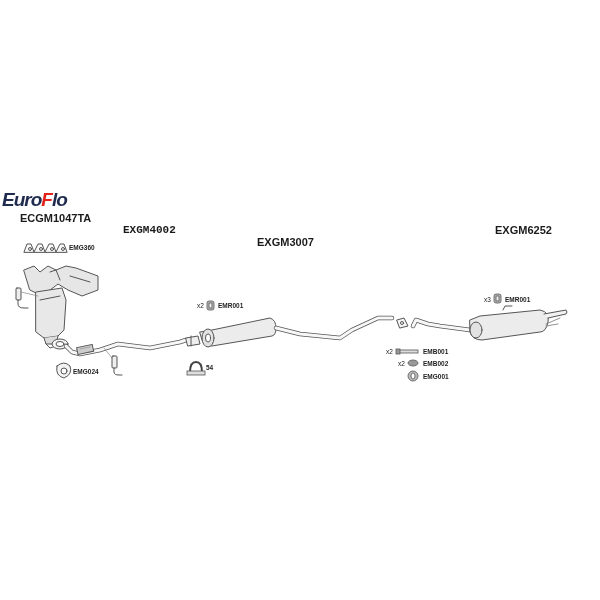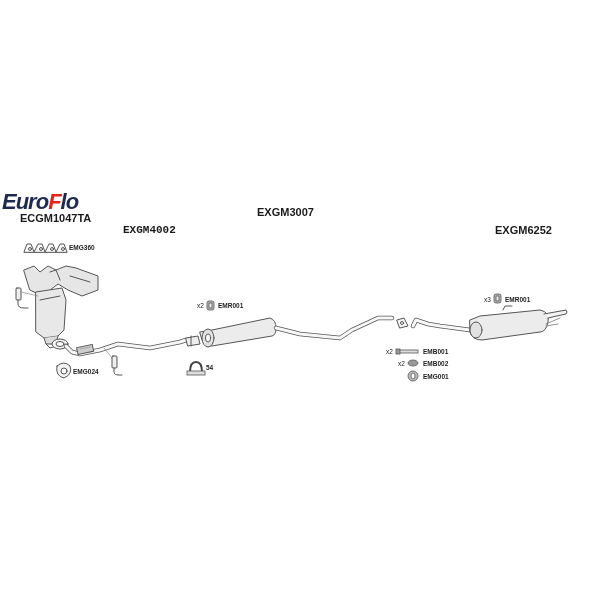--- a/index.html
+++ b/index.html
@@ -1,31 +1,31 @@
 <!DOCTYPE html>
 <html><head>
   <meta charset="utf-8">
   <style>
     html, body { margin: 0; padding: 0; background: #ffffff; }
     body { width: 600px; height: 600px; position: relative; overflow: hidden; font-family: "Liberation Sans", sans-serif; }
-    .logo { position: absolute; left: 2px; top: 189px; font-family: "Liberation Sans", sans-serif; font-weight: 700; font-style: italic; font-size: 22px; letter-spacing: -1px; color: #1f2a4f; }
+    .logo { position: absolute; left: 2px; top: 189px; font-family: "Liberation Sans", sans-serif; font-weight: 700; font-style: italic; font-size: 19px; letter-spacing: -1px; color: #1f2a4f; }
     .logo .f { color: #e2231a; }
     .section-title { position: absolute; font-weight: 700; font-size: 11px; color: #1a1a1a; white-space: nowrap; }
     .part-label { position: absolute; font-size: 6.5px; color: #222; white-space: nowrap; font-weight: 700; }
     .qty { position: absolute; font-size: 6.5px; color: #222; white-space: nowrap; }
     svg.diagram { position: absolute; left: 0; top: 0; }
   </style>
 </head>
 <body>
 
 <div class="logo"><span>Euro</span><span class="f">F</span><span>lo</span></div>
 
 <div class="section-title" style="left:20px;top:212px;">ECGM1047TA</div>
 <div class="section-title" style="left:123px;top:224px;font-family:Liberation Mono, monospace;">EXGM4002</div>
-<div class="section-title" style="left:257px;top:206px;">EXGM3007</div>
+<div class="section-title" style="left:257px;top:236px;">EXGM3007</div>
 <div class="section-title" style="left:495px;top:224px;">EXGM6252</div>
 
 <svg class="diagram" width="600" height="600" viewBox="0 0 600 600">
   <g fill="#f2f2f2" stroke="#555" stroke-width="1" stroke-linejoin="round" stroke-linecap="round">
 
     <g>
       <path d="M24,252 L27,244 L31,244 L34,252 L38,244 L42,244 L45,252 L49,244 L53,244 L56,252 L60,244 L64,244 L67,252 Z" fill="#fafafa"></path>
       <circle cx="30" cy="249" r="1.5"></circle>
         <circle cx="41" cy="249" r="1.5"></circle>
         <circle cx="52" cy="249" r="1.5"></circle>

